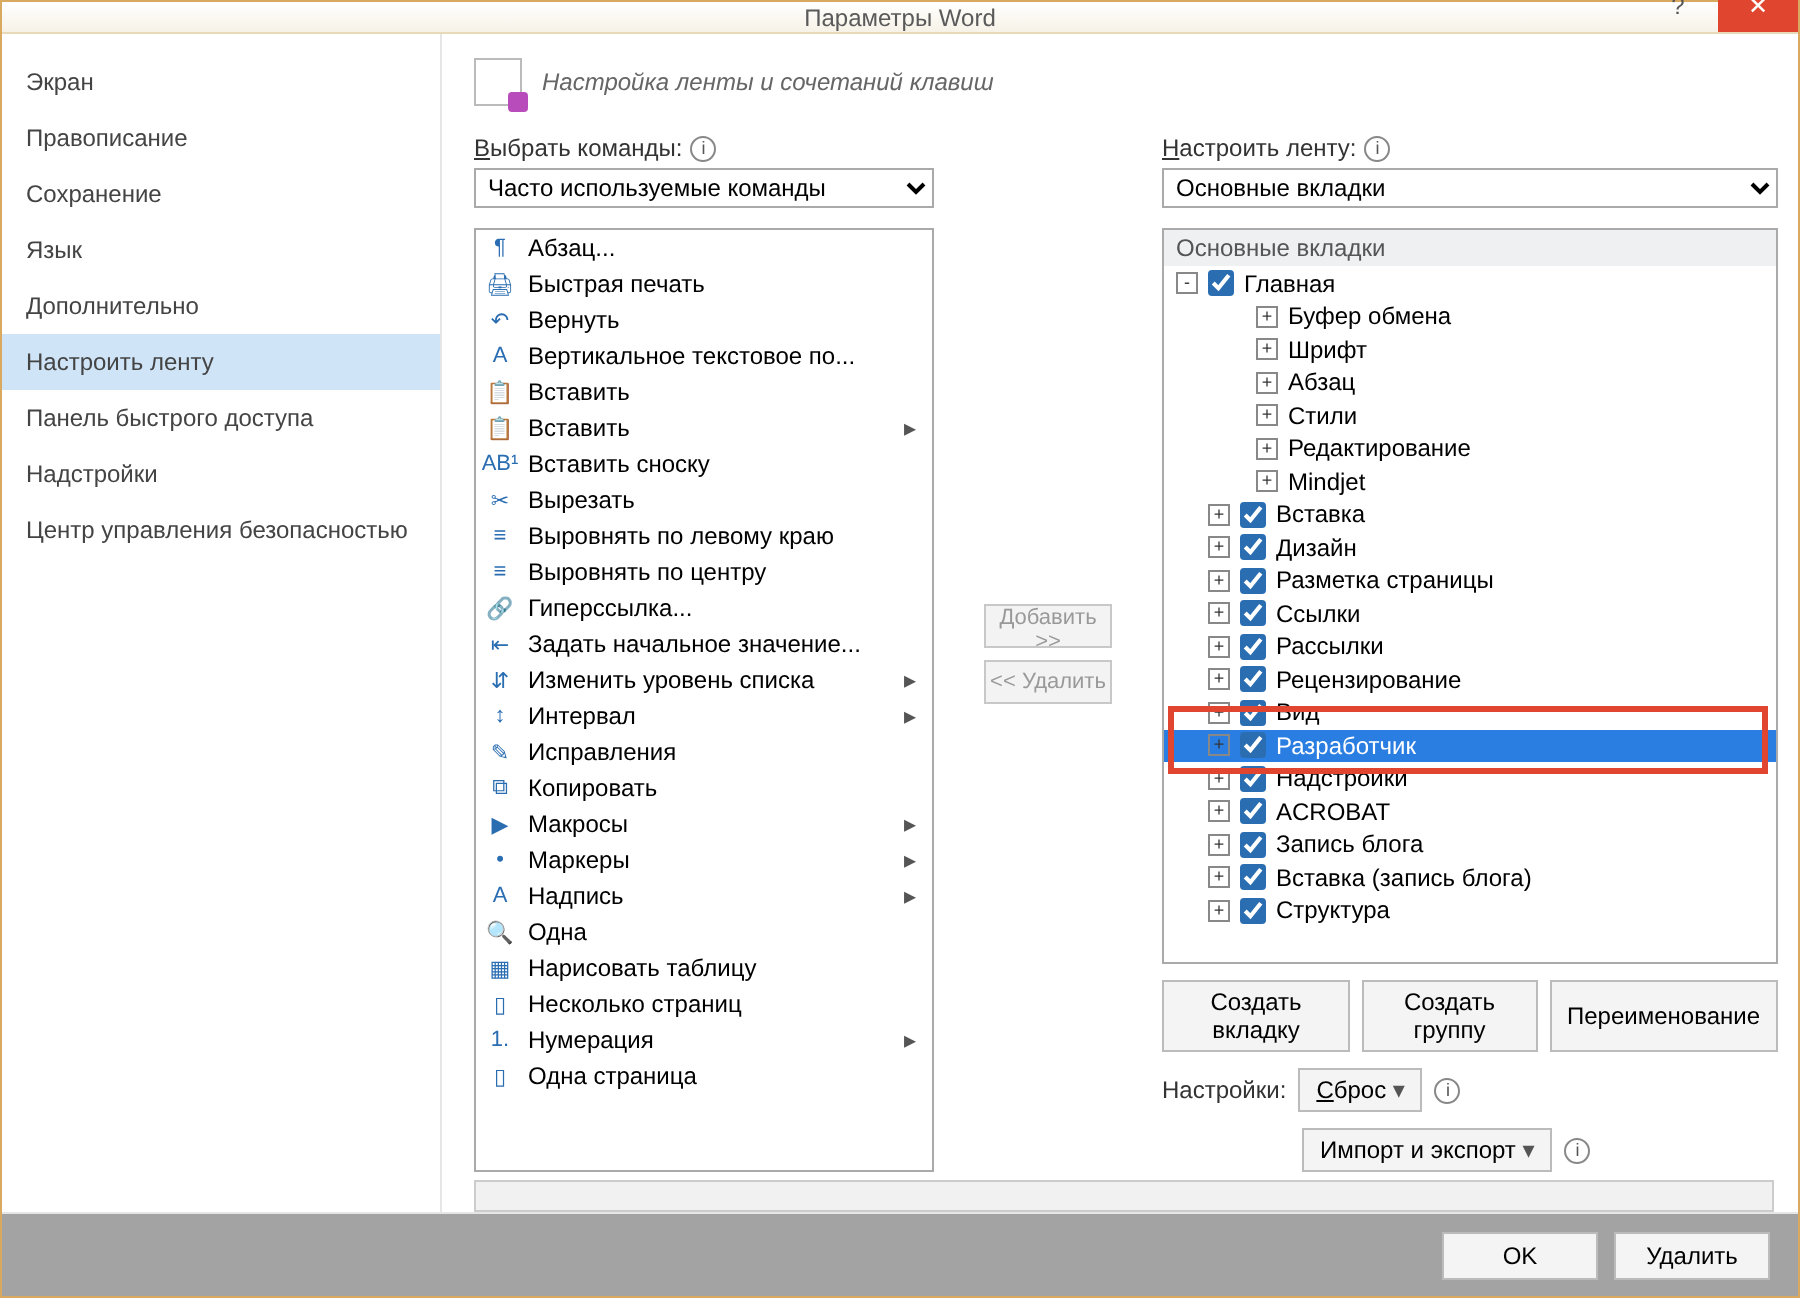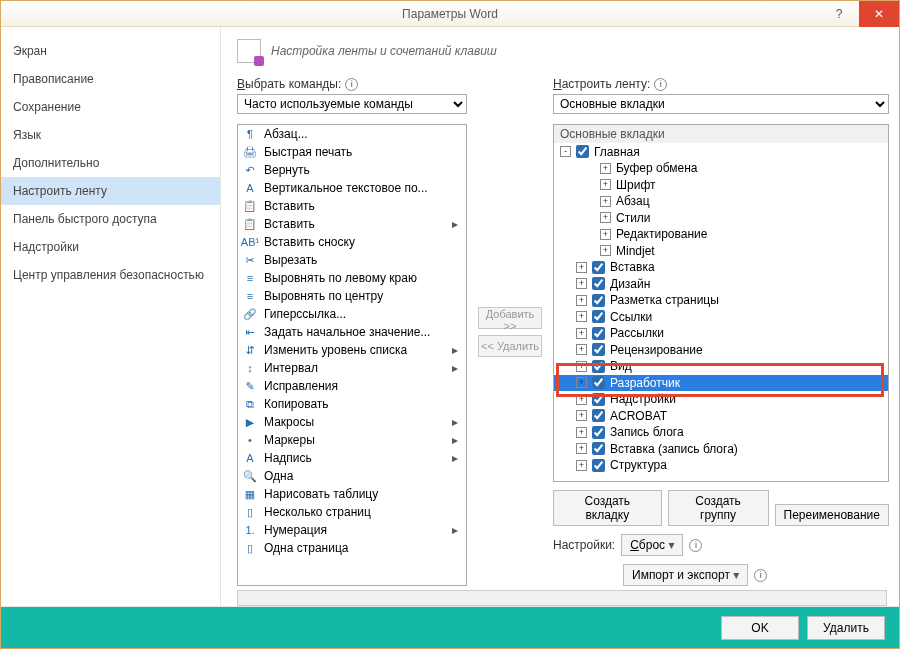--- a/index.html
+++ b/index.html
@@ -1,32 +1,32 @@
 <!DOCTYPE html>
 <html><head>
 <meta charset="utf-8">
 <style>
 * { box-sizing: border-box; margin: 0; padding: 0; font-family: "Segoe UI", Tahoma, sans-serif; font-size: 12px; }
 html, body { width: 900px; height: 649px; overflow: hidden; background: #fff; }
 .window { width: 900px; height: 649px; border: 1px solid #d9a95f; display: flex; flex-direction: column; }
-.titlebar { height: 26px; background: linear-gradient(#fff, #f7f2e7); display: flex; align-items: center; position: relative; border-bottom: 1px solid #e8d9b9; }
+.titlebar { height: 16px; background: linear-gradient(#fff, #f7f2e7); display: flex; align-items: flex-end; position: relative; border-bottom: 1px solid #e8d9b9; }
 .title-text { position: absolute; left: 50%; transform: translateX(-50%); color: #5a5a5a; }
 .titlebar-right { margin-left: auto; display: flex; }
 .titlebar-btn { width: 40px; height: 26px; display: flex; align-items: center; justify-content: center; color: #555; }
 .titlebar-btn.close { background: #e0462f; color: #fff; }
 .body { flex: 1; display: flex; min-height: 0; }
 .sidebar { width: 220px; background: #fff; border-right: 1px solid #e6e6e6; padding-top: 10px; }
 .sidebar-item { padding: 7px 12px; color: #444; cursor: default; }
 .sidebar-item.selected { background: #cfe4f7; }
 .main { flex: 1; padding: 12px 10px 0 16px; display: flex; flex-direction: column; min-width: 0; }
 .header-row { display: flex; align-items: center; gap: 10px; margin-bottom: 14px; }
 .header-icon { width: 24px; height: 24px; border: 1px solid #bbb; position: relative; }
 .header-icon::after { content: ""; position: absolute; right: -4px; bottom: -4px; width: 10px; height: 10px; background: #b94cbb; border-radius: 2px; }
 .header-text { color: #666; font-style: italic; }
-.columns { display: flex; flex: 1; min-height: 0; }
+.columns { display: flex; gap: 14px; flex: 1; min-height: 0; }
 .col { display: flex; flex-direction: column; min-width: 0; }
 .col.left { width: 230px; }
 .col.mid { width: 86px; justify-content: center; align-items: center; gap: 6px; }
 .col.right { flex: 1; min-width: 0; }
 .field-label { color: #333; margin-bottom: 3px; display: flex; align-items: center; gap: 4px; }
 .info-icon { width: 13px; height: 13px; border-radius: 50%; border: 1px solid #888; font-size: 9px; line-height: 11px; text-align: center; color: #555; display: inline-block; }
 .combo { width: 100%; border: 1px solid #aaa; height: 20px; font-size: 12px; padding: 0 2px; background: #fff; }
 .listbox { margin-top: 10px; border: 1px solid #aaa; flex: 1; overflow-y: scroll; background: #fff; }
 .cmd { display: flex; align-items: center; gap: 6px; padding: 1px 4px; white-space: nowrap; }
 .cmd .ic { width: 16px; height: 16px; flex-shrink: 0; display: flex; align-items: center; justify-content: center; color: #2a6db1; font-size: 11px; }
@@ -37,28 +37,28 @@
 .tree li { white-space: nowrap; }
 .node { display: flex; align-items: center; gap: 2px; padding: 0 2px; height: 16px; }
 .node .exp { width: 11px; height: 11px; border: 1px solid #888; font-size: 9px; line-height: 9px; text-align: center; margin-right: 3px; flex-shrink: 0; color: #333; }
 .node input[type=checkbox] { margin: 0 3px 0 0; width: 13px; height: 13px; accent-color: #2a6db1; }
 .node .lbl { }
 .lvl1 > .node { padding-left: 6px; }
 .lvl2 > .node { padding-left: 22px; }
 .lvl3 > .node { padding-left: 46px; }
 .highlight-box { position: absolute; border: 3px solid #e0462f; left: 2px; right: 4px; height: 34px; top: 238px; pointer-events: none; }
 .sel-row > .node { background: #2a7de1; color: #fff; }
-.btns-row { display: flex; gap: 6px; margin-top: 8px; align-items: flex-end; }
+.btns-row { display: flex; gap: 6px; margin-top: 8px; }
 .btns-row button, .row-setting button { border: 1px solid #bbb; background: #f4f4f4; padding: 3px 8px; font-size: 12px; }
 .row-setting { display: flex; align-items: center; gap: 6px; margin-top: 8px; }
 .row-setting .lbl { color: #333; }
 .dd::after { content: " ▾"; color: #555; }
 .kbd-row { display: flex; align-items: center; gap: 8px; margin-top: 10px; margin-bottom: 8px; }
 .hscroll { height: 16px; border: 1px solid #ccc; background: #f1f1f1; margin-top: 4px; margin-right: 2px; }
-.footer { height: 42px; border-top: 1px solid #e6e6e6; display: flex; align-items: center; justify-content: flex-end; gap: 8px; padding-right: 14px; background: #14b8a6; }
+.footer { height: 42px; border-top: 1px solid #e6e6e6; display: flex; align-items: center; justify-content: flex-end; gap: 8px; padding-right: 14px; background: #a3a3a3; }
 .footer button { width: 78px; height: 24px; border: 1px solid #bbb; background: #f4f4f4; }
 .underline-first::first-letter { text-decoration: underline; }
 </style>
 </head>
 <body>
 
 <div class="window">
   <div class="titlebar">
     <span class="title-text">Параметры Word</span>
     <div class="titlebar-right">

